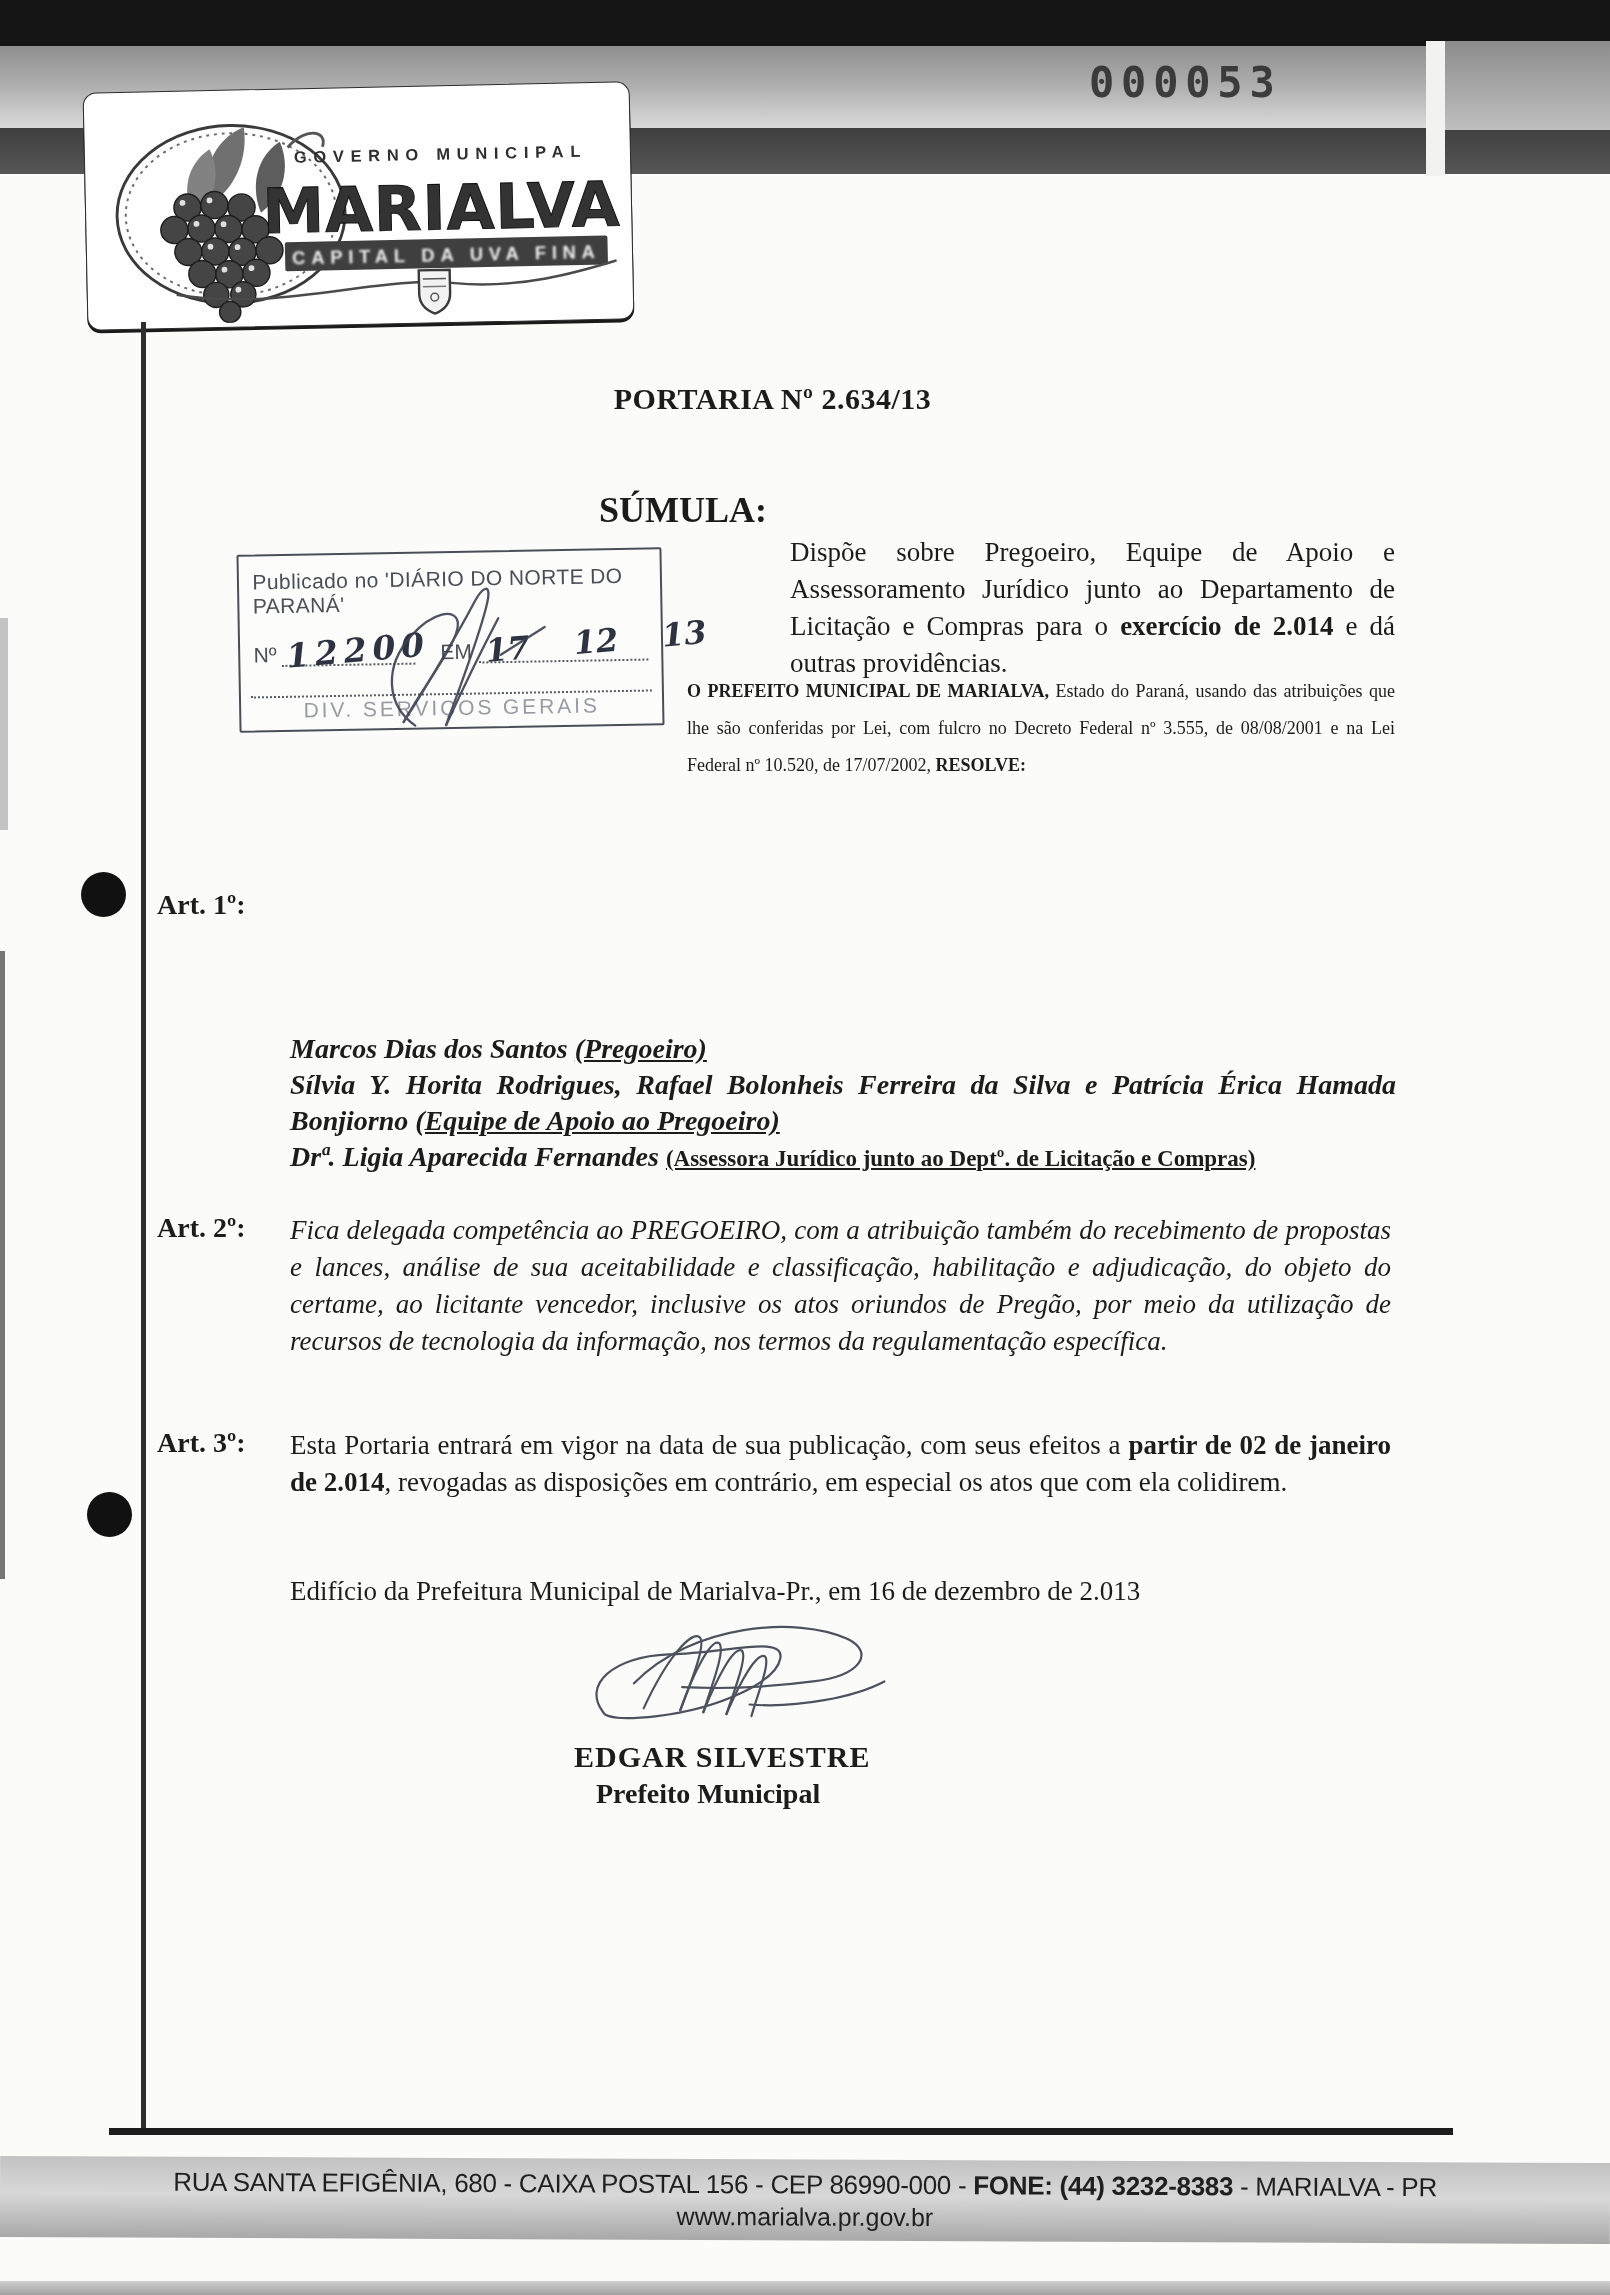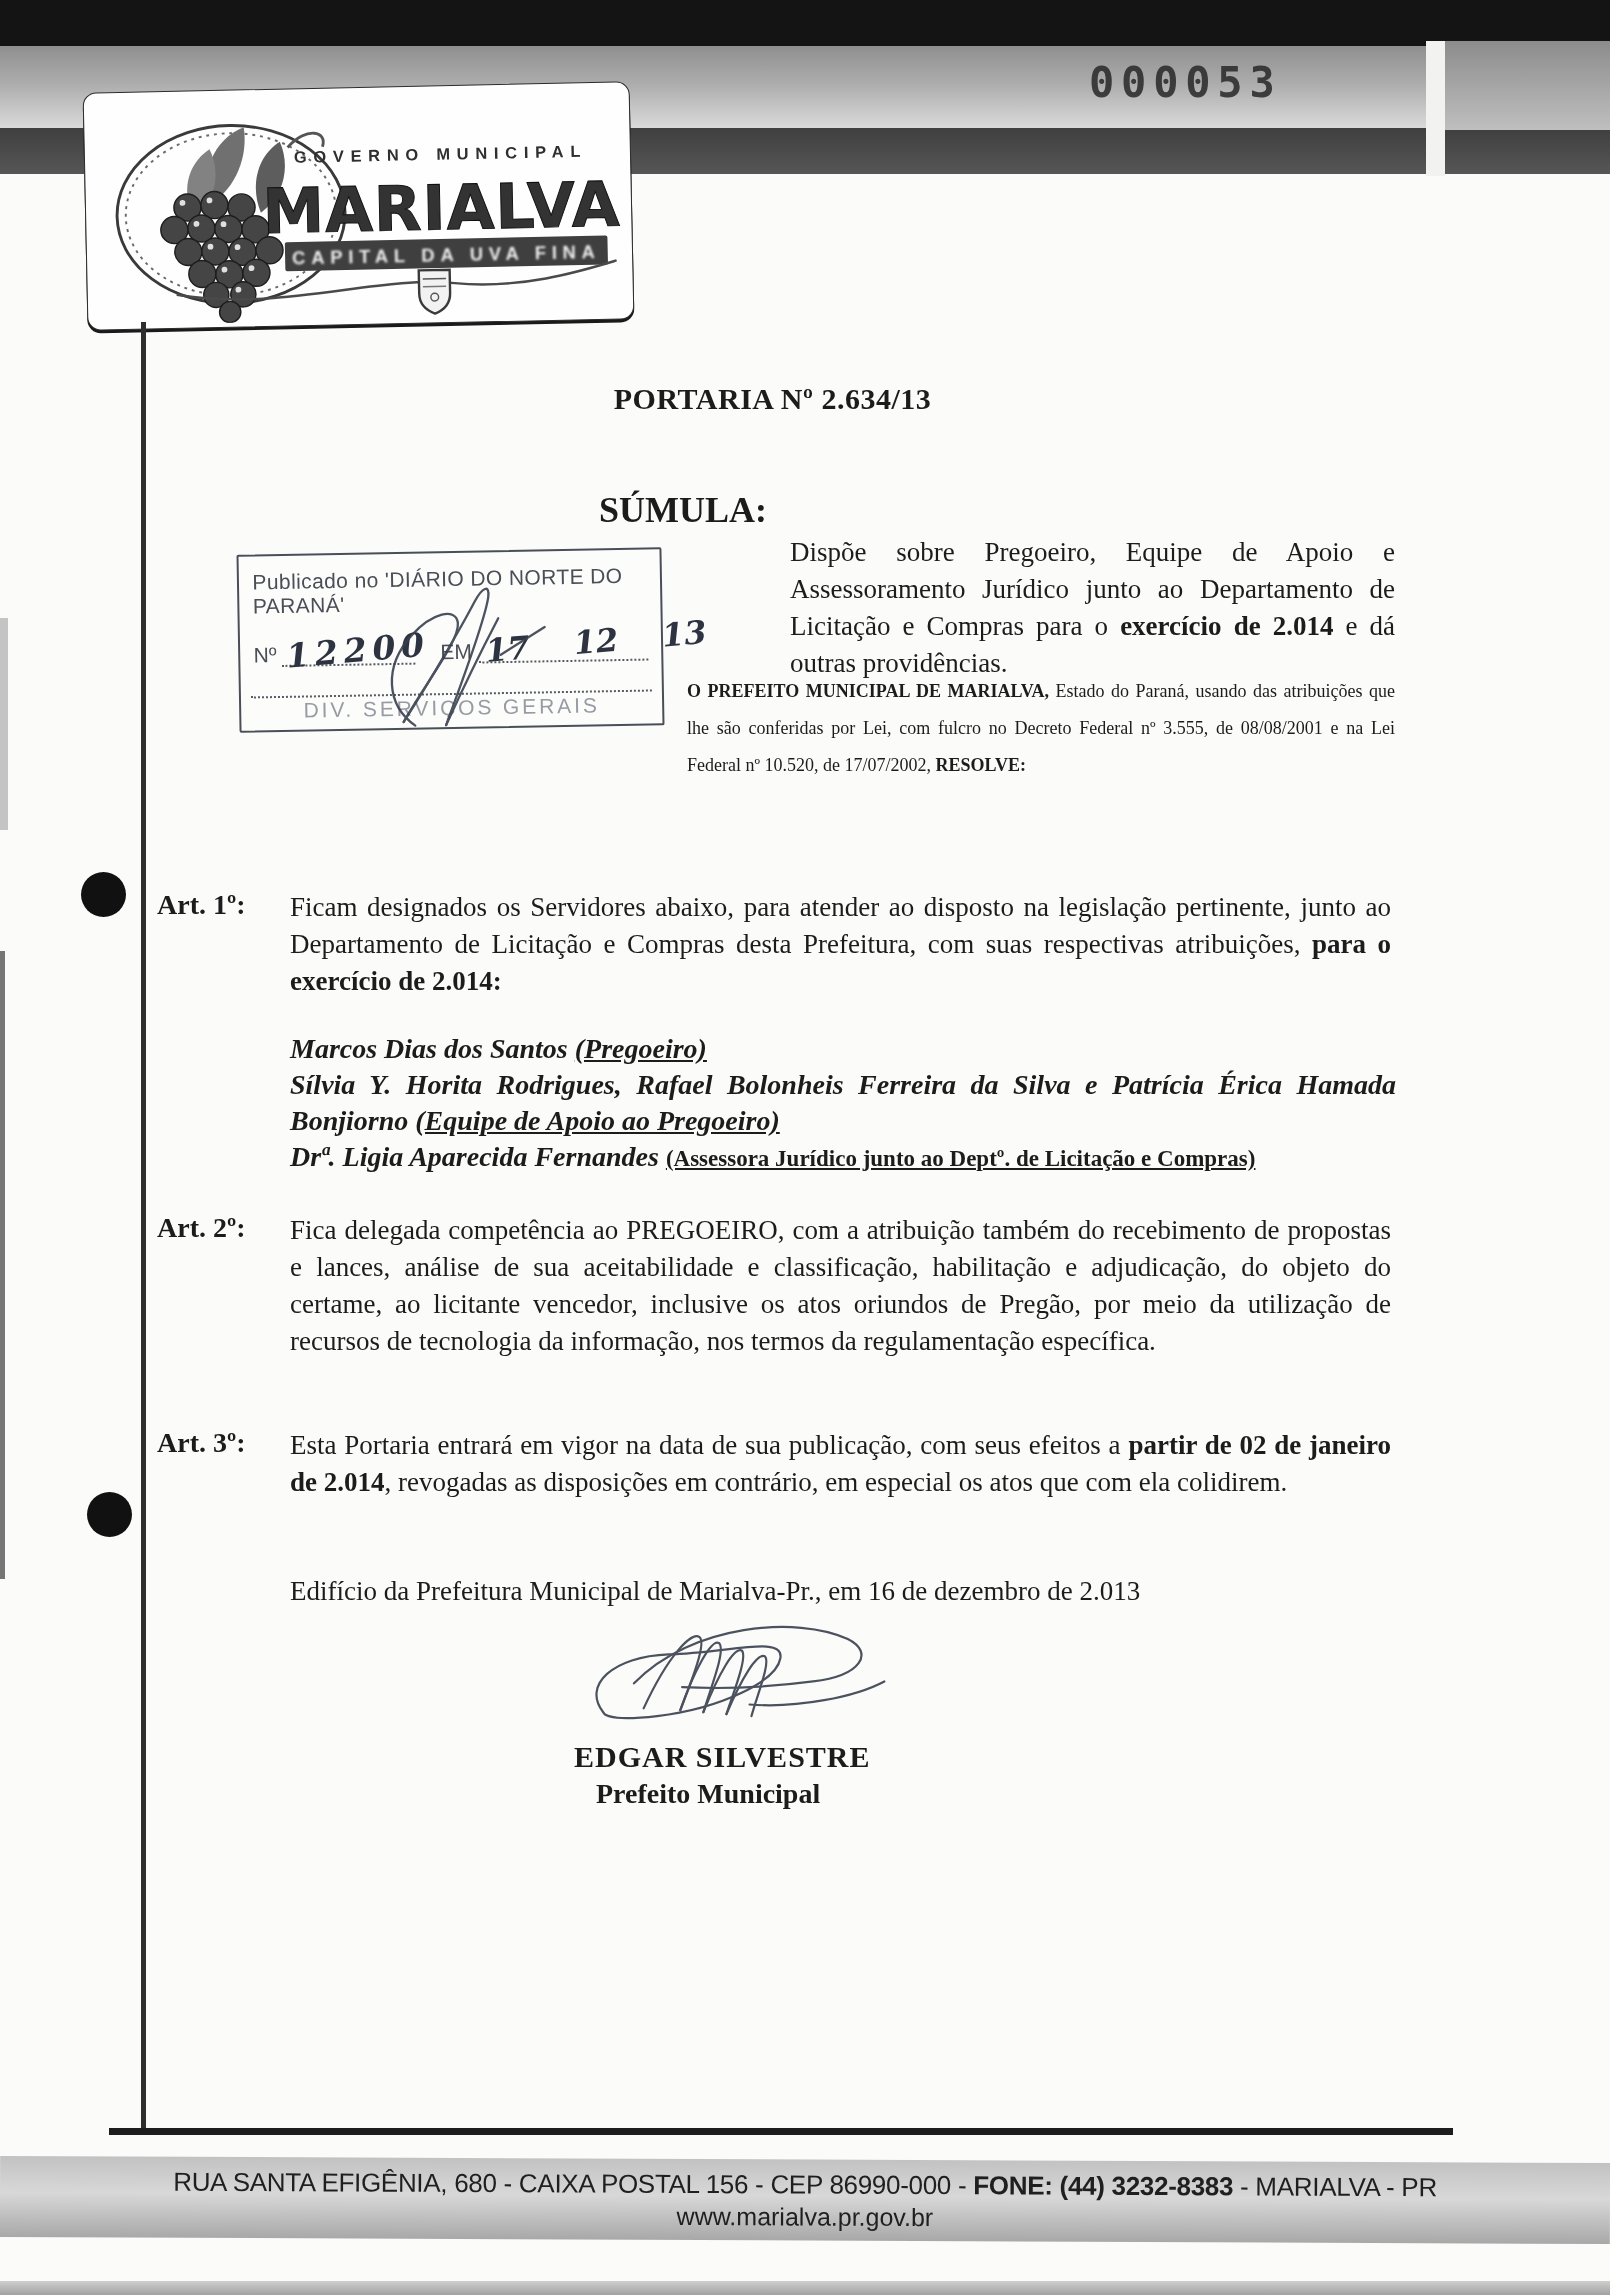--- a/index.html
+++ b/index.html
@@ -38,21 +38,21 @@
   
   .doc-title{position:absolute;left:145px;top:382px;width:1255px;text-align:center;
      font-size:30px;font-weight:bold;letter-spacing:0.5px;}
   .sumula-label{position:absolute;left:599px;top:489px;font-size:36px;font-weight:bold;}
   .sumula-text{position:absolute;left:790px;top:489px;width:605px;font-size:27px;line-height:37px;text-align:justify;margin-top:45px;}
   .preamble{position:absolute;left:687px;top:673px;width:708px;font-size:18px;line-height:37px;text-align:justify;}
   .b{font-weight:bold;}
   .art-label{position:absolute;left:157px;font-size:28px;font-weight:bold;}
   .art-body{position:absolute;left:290px;width:1101px;font-size:27px;line-height:37px;text-align:justify;}
   .lbl1{top:889px;} .bd1{top:889px;}
-  .lbl2{top:1212px;} .bd2{top:1212px;}
+  .lbl2{top:1212px;} .bd2{top:1212px;font-style:italic;}
   .lbl3{top:1427px;} .bd3{top:1427px;}
   .names{position:absolute;left:290px;top:1031px;width:1106px;font-size:28px;line-height:36px;
      font-weight:bold;font-style:italic;text-align:justify;}
   .names .role-u{text-decoration:underline;}
   .names .small-role{font-size:23px;font-weight:bold;font-style:normal;text-decoration:underline;}
   .names .nowrap{white-space:nowrap;}
   .closing{position:absolute;left:290px;top:1576px;font-size:27px;}
 
   
   .stamp{position:absolute;left:238px;top:551px;width:421px;height:174px;
@@ -190,21 +190,20 @@
         <path d="M48,168 C80,120 112,66 124,44 C132,30 140,26 138,40 C134,66 104,140 92,172"></path>
         <path d="M92,172 C112,130 136,84 148,62"></path>
         <path d="M150,100 L196,72"></path>
       </g>
     </svg>
   </div>
 
   <div class="preamble"><span class="b">O PREFEITO MUNICIPAL DE MARIALVA,</span><span> Estado do Paraná, usando das atribuições que lhe são conferidas por Lei, com fulcro no Decreto Federal nº 3.555, de 08/08/2001 e na Lei Federal nº 10.520, de 17/07/2002, </span><span class="b">RESOLVE:</span></div>
 
   <div class="art-label lbl1">Art. 1º:</div>
-  <div class="art-body bd1"><span>Ficam designados os Servidores abaixo, para atender ao disposto na legislação pertinente, junto ao Departamento de Licitação e Compras desta Prefeitura, com suas respectivas atribuições, </span><span class="b">para o exercício de 2.014:</span></div>
 
   <div class="names">
     <div><span>Marcos Dias dos Santos </span><span class="role-u">(Pregoeiro)</span></div>
     <div><span>Sílvia Y. Horita Rodrigues, Rafael Bolonheis Ferreira da Silva e Patrícia Érica Hamada Bonjiorno </span><span class="role-u">(Equipe de Apoio ao Pregoeiro)</span></div>
     <div class="nowrap"><span>Drª. Ligia Aparecida Fernandes </span><span class="small-role">(Assessora Jurídico junto ao Deptº. de Licitação e Compras)</span></div>
   </div>
 
   <div class="art-label lbl2">Art. 2º:</div>
   <div class="art-body bd2">Fica delegada competência ao PREGOEIRO, com a atribuição também do recebimento de propostas e lances, análise de sua aceitabilidade e classificação, habilitação e adjudicação, do objeto do certame, ao licitante vencedor, inclusive os atos oriundos de Pregão, por meio da utilização de recursos de tecnologia da informação, nos termos da regulamentação específica.</div>
 

